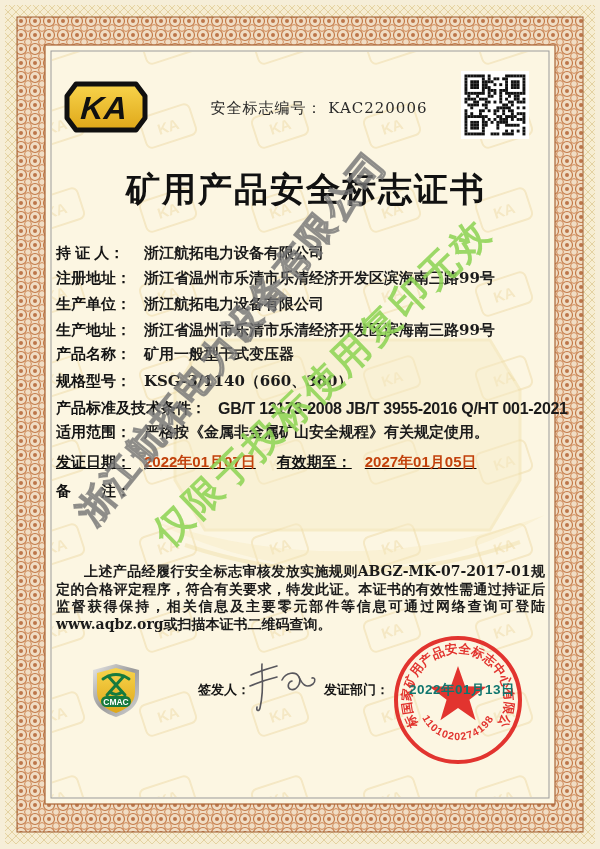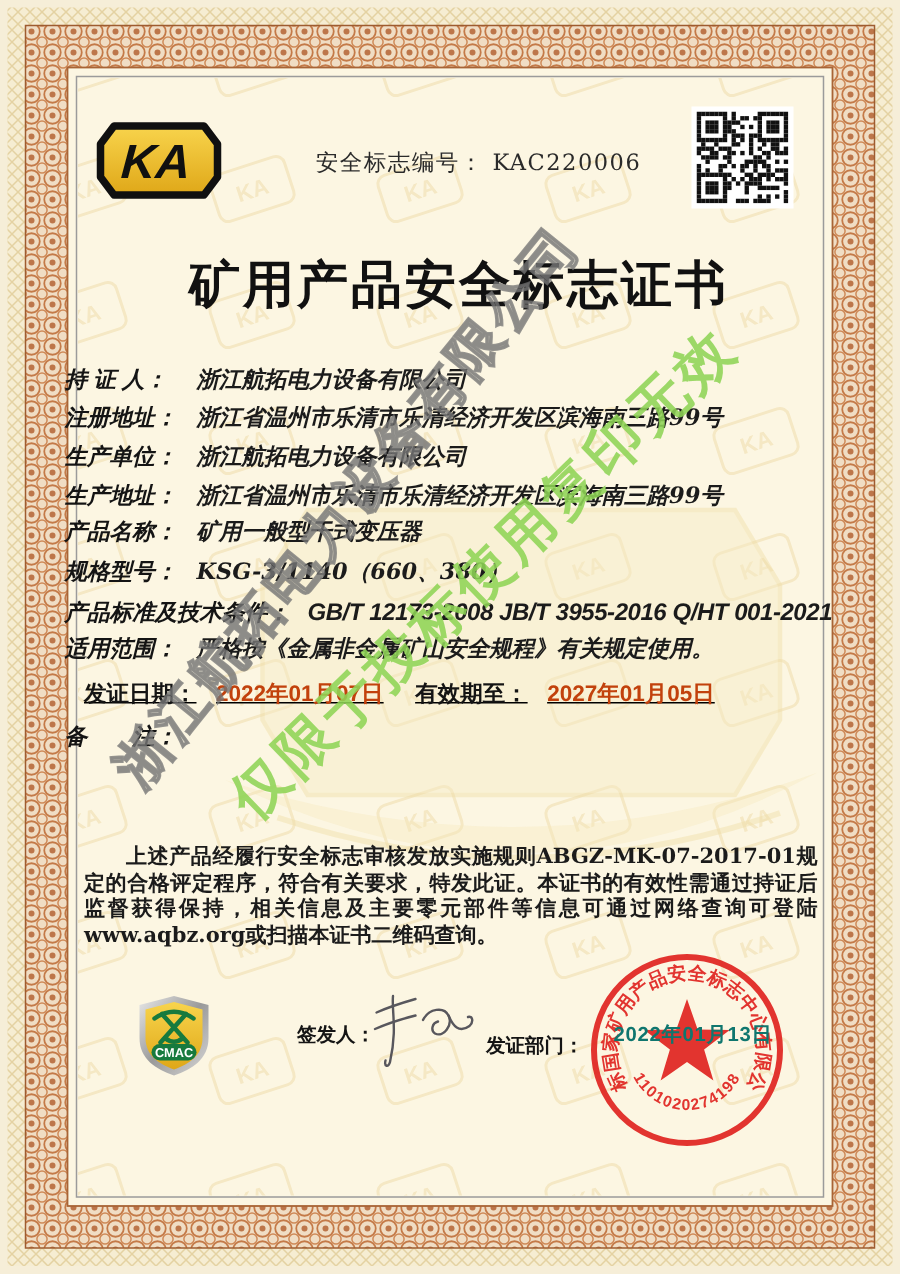--- a/index.html
+++ b/index.html
@@ -8,21 +8,21 @@
   .page{position:relative;width:600px;height:849px;}
   .abs{position:absolute;}
   svg{display:block;}
   
   .serial-line{left:0;right:0;top:99px;text-align:center;
     font-family:"DejaVu Serif",serif;font-size:15px;color:#2a2a2a;letter-spacing:1px;padding-left:38px;}
   .cert-title{left:12px;right:0;top:167px;text-align:center;
     font-family:"DejaVu Serif",serif;font-weight:900;font-size:34px;color:#111;
     letter-spacing:2px;}
   
-  .row{position:absolute;left:43px;width:492px;display:flex;align-items:center;font-style:italic;}
+  .row{position:absolute;left:56px;width:492px;display:flex;align-items:center;}
   .row .lab{flex:0 0 88px;font-weight:bold;font-size:15px;color:#141414;white-space:nowrap;}
   .row.wide .lab{flex:0 0 auto;margin-right:12px;}
   .row .val{font-weight:bold;font-size:15px;color:#1b1b1b;white-space:nowrap;
     font-family:"DejaVu Serif",serif;}
   .row .val.std{font-family:"Liberation Sans",sans-serif;font-size:16px;letter-spacing:-0.3px;}
   .daterow{position:absolute;left:56px;top:453px;width:492px;display:flex;font-weight:bold;font-size:15px;text-decoration:underline;}
   .daterow .lab{color:#141414;white-space:nowrap;}
   .daterow .val{color:#c2410c;white-space:nowrap;}
   
   .statement{left:56px;top:563px;width:489px;font-weight:bold;font-size:14px;
@@ -406,21 +406,21 @@
   <svg class="abs z2" width="78" height="62" viewBox="0 0 78 62" style="left:246px;top:656px;">
     <g fill="none" stroke="#3c3c46" stroke-width="1.6" stroke-linecap="round" opacity="0.85">
       <path d="M16,8 C15,18 19,30 14,52 C13,56 10,55 11,51"></path>
       <path d="M5,19 C14,15 24,12 31,10"></path>
       <path d="M4,30 C13,26 23,23 31,21"></path>
       <path d="M36,24 C40,16 50,15 53,21 C56,27 50,36 44,33 C41,31 42,26 46,25"></path>
       <path d="M53,21 C56,28 60,33 67,28 C70,25 69,21 66,22"></path>
     </g>
   </svg>
 
-  <div class="abs foot-label z2" style="left:324px;top:681px;margin-top:7px;">发证部门：</div>
+  <div class="abs foot-label z2" style="left:324px;top:681px;">发证部门：</div>
 
   <svg class="abs z3" width="136" height="136" viewBox="0 0 136 136" style="left:390px;top:632px;opacity:0.92;">
     <defs>
       <path id="sealTopArc" d="M27.3 91.5 A47 47 0 1 1 108.7 91.5" fill="none"></path>
       <path id="sealBotArc" d="M30.4 81.7 A40 40 0 0 0 105.6 81.7" fill="none"></path>
     </defs>
     <circle cx="68" cy="68" r="62" fill="none" stroke="#e02420" stroke-width="4"></circle>
     <polygon points="68,34 75.1,54.3 96.5,54.7 79.4,67.7 85.6,88.3 68,76 50.4,88.3 56.6,67.7 39.5,54.7 60.9,54.3" fill="#e02420"></polygon>
     <text font-size="12.5" font-weight="bold" fill="#e02420">
       <textPath href="#sealTopArc" startOffset="50%" text-anchor="middle">安标国家矿用产品安全标志中心有限公司</textPath>

